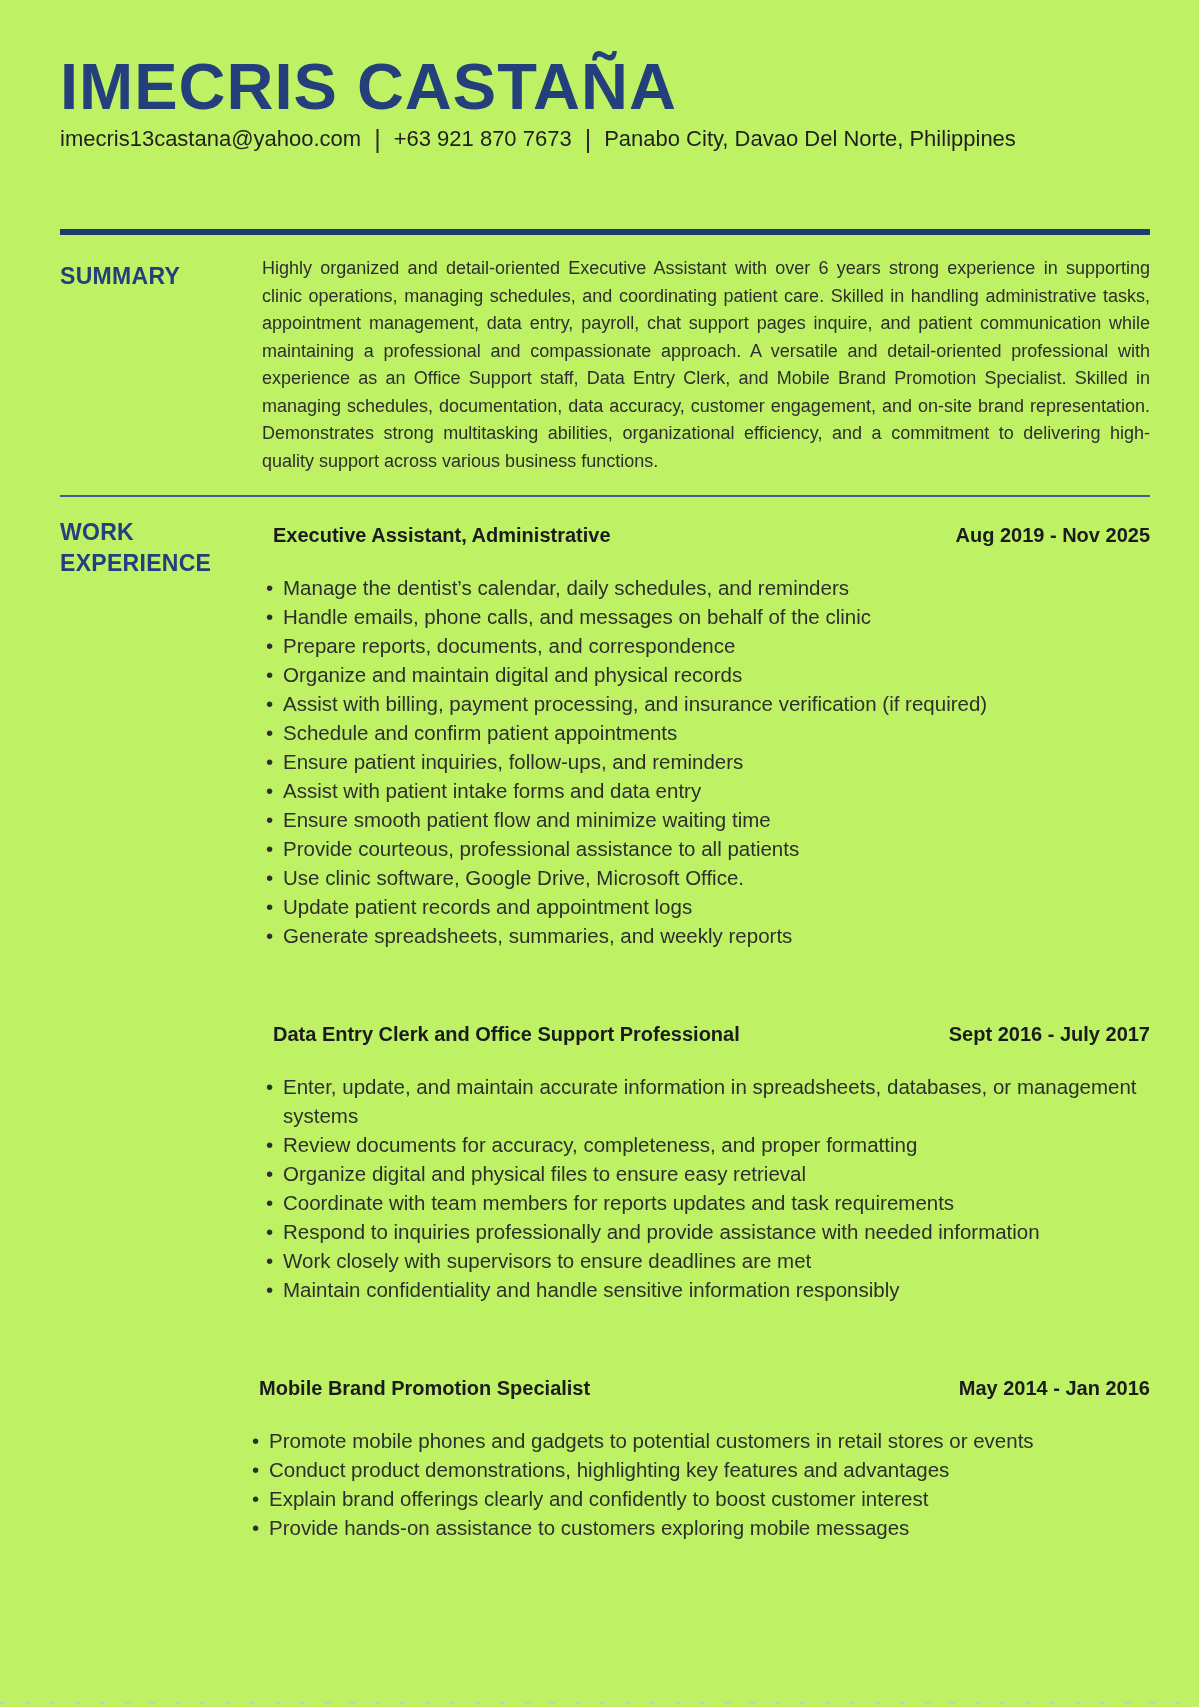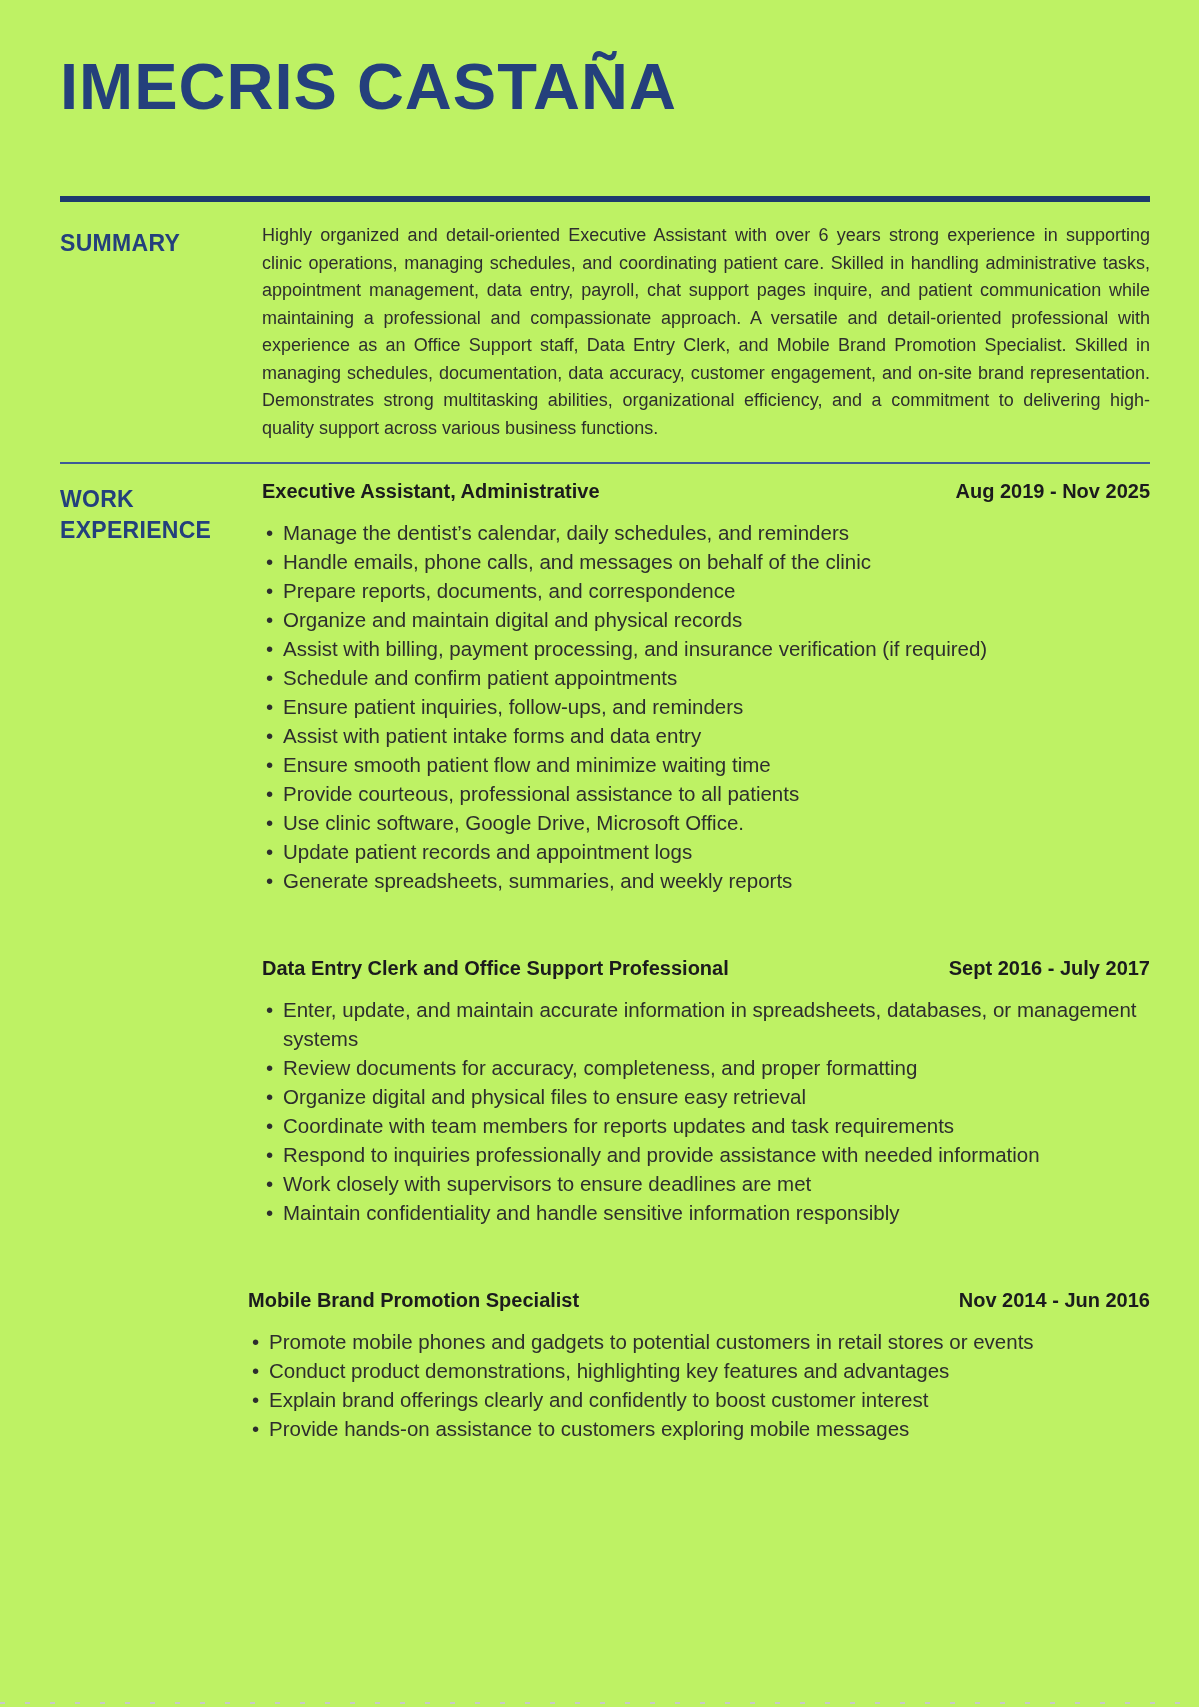--- a/index.html
+++ b/index.html
@@ -73,21 +73,21 @@
   
   .job-header {
     display: flex;
     justify-content: space-between;
     align-items: baseline;
     font-size: 20px;
     line-height: 26px;
     font-weight: 700;
     color: #1b1b1d;
   }
-  .job-title { margin: 0; font-size: 20px; font-weight: 700; text-align: right; }
+  .job-title { margin: 11px; font-size: 20px; font-weight: 700; text-align: right; }
   .job-dates { font-weight: 700; white-space: nowrap; padding-left: 20px; }
   .job ul {
     list-style: none;
     margin: 14px 0 0 0;
     padding: 0;
     font-size: 20.5px;
     line-height: 29px;
     color: #2e2e2e;
   }
   .job li { position: relative; padding-left: 21px; }
@@ -112,20 +112,23 @@
   }
 </style>
 </head>
 <body>
 
 <div class="page">
   <div class="inner">
 
     <header>
       <h1 class="candidate-name">IMECRIS CASTAÑA</h1>
+      <div class="contact-line">
+        <span>imecris13castana@yahoo.com</span><span class="sep">|</span><span>+63 921 870 7673</span><span class="sep">|</span><span>Panabo City, Davao Del Norte, Philippines</span>
+      </div>
     </header>
 
     <div class="rule-thick"></div>
 
     <section class="section section-summary">
       <div class="side">
         <div class="side-label">SUMMARY</div>
       </div>
       <div class="main">
         <p class="summary-paragraph">Highly organized and detail-oriented Executive Assistant with over 6 years strong experience in supporting clinic operations, managing schedules, and coordinating patient care. Skilled in handling administrative tasks, appointment management, data entry, payroll, chat support pages inquire, and patient communication while maintaining a professional and compassionate approach. A versatile and detail-oriented professional with experience as an Office Support staff, Data Entry Clerk, and Mobile Brand Promotion Specialist. Skilled in managing schedules, documentation, data accuracy, customer engagement, and on-site brand representation. Demonstrates strong multitasking abilities, organizational efficiency, and a commitment to delivering high-quality support across various business functions.</p>
@@ -174,21 +177,21 @@
             <li>Coordinate with team members for reports updates and task requirements</li>
             <li>Respond to inquiries professionally and provide assistance with needed information</li>
             <li>Work closely with supervisors to ensure deadlines are met</li>
             <li>Maintain confidentiality and handle sensitive information responsibly</li>
           </ul>
         </article>
 
         <article class="job job-shifted">
           <div class="job-header">
             <h3 class="job-title">Mobile Brand Promotion Specialist</h3>
-            <span class="job-dates">Nov 2014 - Jun 2016</span>
+            <span class="job-dates">May 2014 - Jan 2016</span>
           </div>
           <ul>
             <li>Promote mobile phones and gadgets to potential customers in retail stores or events</li>
             <li>Conduct product demonstrations, highlighting key features and advantages</li>
             <li>Explain brand offerings clearly and confidently to boost customer interest</li>
             <li>Provide hands-on assistance to customers exploring mobile messages</li>
           </ul>
         </article>
 
       </div>

